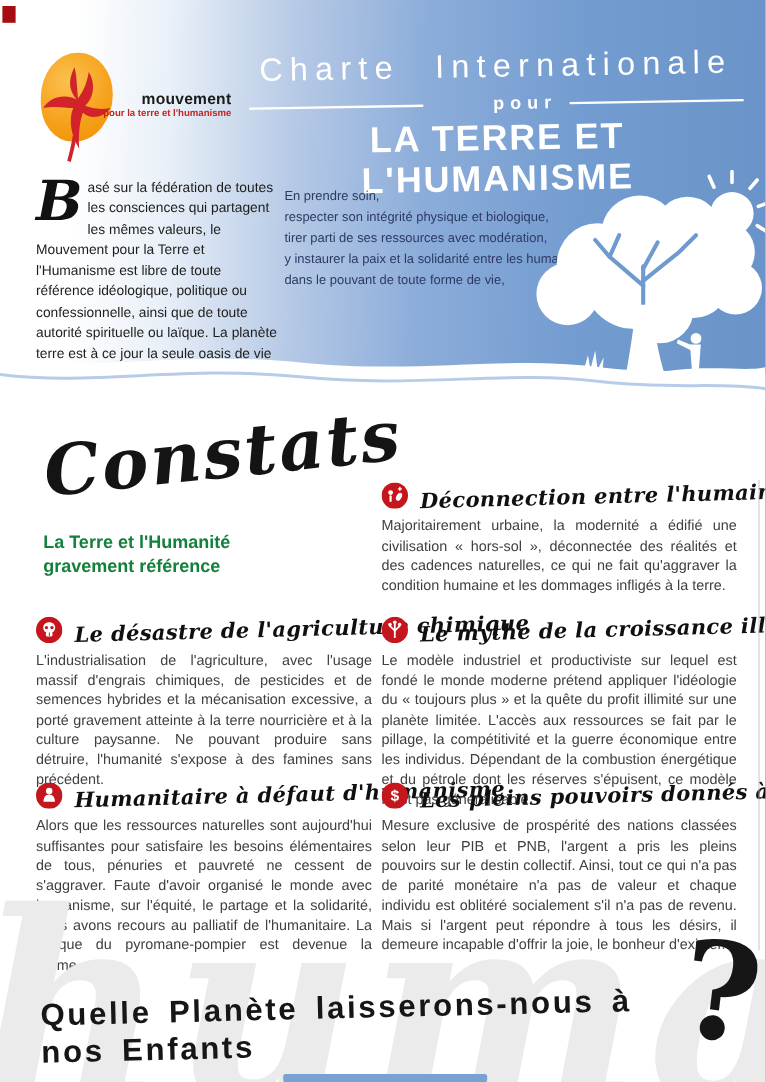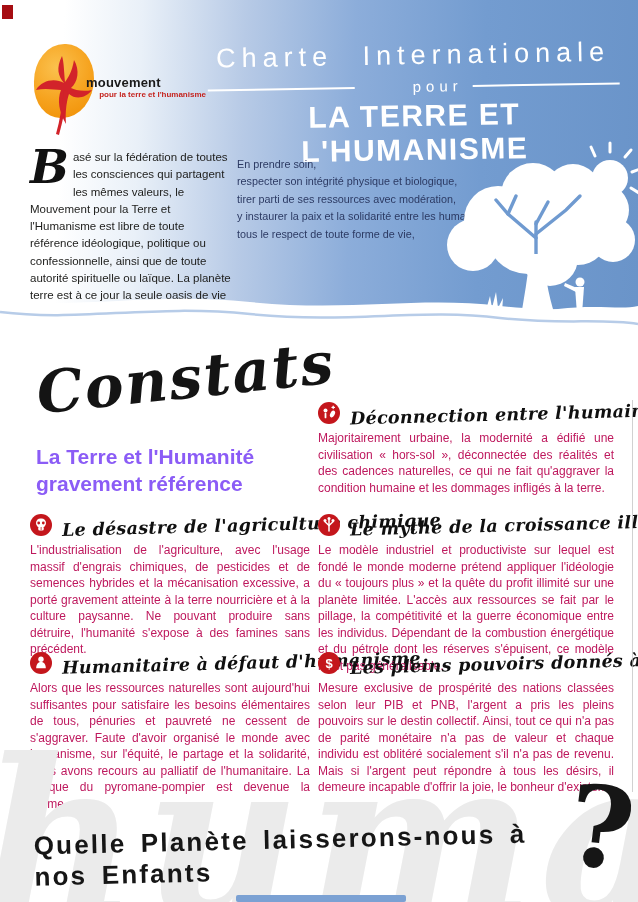--- a/index.html
+++ b/index.html
@@ -9,56 +9,56 @@
   
   .header-bg{position:absolute;left:0;top:0;width:638px;height:312px;
     background:linear-gradient(92deg,#ffffff 0%,#ffffff 10%,#e9f0f8 22%,#b7cae6 38%,#8cadda 55%,#739cd0 75%,#6a94c9 100%);}
   .corner-mark{position:absolute;left:2px;top:5px;width:11px;height:14px;background:#a60d12;}
 
   .logo{position:absolute;left:28px;top:44px;width:175px;height:85px;}
   .logo-blob{position:absolute;left:6px;top:0;width:60px;height:74px;border-radius:52% 48% 55% 45%;
     background:radial-gradient(circle at 38% 32%,#fbc14e 0%,#f6a21d 55%,#ef8c00 100%);}
   .logo-bird{position:absolute;left:0px;top:6px;width:74px;height:88px;}
   .logo-text{position:absolute;left:58px;top:32px;width:120px;line-height:1.05;}
-  .logo-name{font-size:13px;font-weight:bold;color:#1a1a1a;letter-spacing:.2px;}
-  .logo-tagline{font-size:8px;font-weight:bold;color:#c5241f;margin-top:1px;text-align:right;}
+  .logo-name{font-size:13px;font-weight:bold;color:#1a1a1a;letter-spacing:.2px;margin-left:32px;}
+  .logo-tagline{font-size:8px;font-weight:bold;color:#c5241f;margin-top:1px;}
 
   .title-block{position:absolute;left:198px;top:40px;width:432px;text-align:center;color:#ffffff;
     transform:rotate(-1deg);}
   .title-script{font-size:27px;letter-spacing:6px;word-spacing:16px;font-weight:400;}
   .pour-row{display:flex;align-items:center;justify-content:center;margin:7px 0 4px 0;}
   .pour-row .rule{flex:1;height:2px;background:#ffffff;margin:0 10px;}
-  .pour-label{font-size:15px;letter-spacing:5px;font-weight:400;margin-left:48px;}
+  .pour-label{font-size:15px;letter-spacing:5px;font-weight:700;margin-left:48px;}
   .title-caps{font-size:30px;font-weight:bold;letter-spacing:1.5px;}
 
   .intro-left{position:absolute;left:30px;top:149px;width:202px;font-size:11.5px;line-height:1.5;
     color:#1d1d1b;}
   .dropcap{float:left;font-family:"DejaVu Serif",serif;font-style:italic;font-weight:bold;
     font-size:46px;line-height:.75;margin:1px 4px 0 0;color:#111;}
   .intro-right{position:absolute;left:237px;top:156px;width:215px;font-size:10.8px;line-height:1.62;
     color:#2c3a63;}
   .intro-right div{white-space:nowrap;}
 
   .wave{position:absolute;left:0;top:264px;width:638px;height:76px;}
   .tree{position:absolute;left:428px;top:140px;width:210px;height:192px;}
 
   
   .constats-script{position:absolute;left:36px;top:344px;font-family:"DejaVu Serif",serif;
     font-style:italic;font-weight:600;font-size:58px;color:#141414;transform:rotate(-6deg);
     letter-spacing:2px;}
-  .subheading{position:absolute;left:36px;top:443px;font-size:21px;font-weight:bold;color:#8b5cf6;
+  .subheading{position:absolute;left:36px;top:443px;font-size:15px;font-weight:bold;color:#15803d;
     line-height:1.3;}
 
   
   .section{position:absolute;}
   .sec-title-row{display:flex;align-items:center;margin-bottom:6px;}
   .sec-icon{width:22px;height:22px;flex:0 0 22px;margin-right:10px;}
   .sec-title{font-family:"DejaVu Serif",serif;font-style:italic;font-weight:600;font-size:17.5px;
     color:#101010;transform:rotate(-1.5deg);white-space:nowrap;letter-spacing:.3px;}
-  .sec-body{font-size:12px;line-height:1.38;color:#be185d;text-align:justify;}
+  .sec-body{font-size:12px;line-height:1.38;color:#404040;text-align:justify;}
   .sec-s1{left:30px;top:514px;width:280px;}
   .sec-s2{left:30px;top:652px;width:280px;}
   .sec-s3{left:318px;top:402px;width:296px;}
   .sec-s4{left:318px;top:514px;width:296px;}
   .sec-s5{left:318px;top:652px;width:296px;}
 
   .scan-line{position:absolute;left:632px;top:400px;width:1px;height:392px;background:#bdbdbd;opacity:.7;}
 
   
   .watermark{position:absolute;left:-18px;top:712px;width:720px;font-family:"DejaVu Serif",serif;
@@ -104,21 +104,21 @@
   </div>
 
   <div class="intro-left">
     <span class="dropcap">B</span><span>asé sur la fédération de toutes les consciences qui partagent les mêmes valeurs, le Mouvement pour la Terre et l'Humanisme est libre de toute référence idéologique, politique ou confessionnelle, ainsi que de toute autorité spirituelle ou laïque. La planète terre est à ce jour la seule oasis de vie que nous connaissons au sein d'un immense désert sidéral.</span>
   </div>
   <div class="intro-right">
     <div>En prendre soin,</div>
     <div>respecter son intégrité physique et biologique,</div>
     <div>tirer parti de ses ressources avec modération,</div>
     <div>y instaurer la paix et la solidarité entre les humains,</div>
-    <div>tous le respect de toute forme de vie,</div>
+    <div>dans le pouvant de toute forme de vie,</div>
   </div>
 
   <svg class="tree" viewBox="0 0 210 192">
 
     <g stroke="#ffffff" stroke-width="3" stroke-linecap="round">
       <line x1="167" y1="16" x2="163" y2="7"></line>
       <line x1="182" y1="12" x2="182" y2="3"></line>
       <line x1="197" y1="17" x2="203" y2="10"></line>
       <line x1="204" y1="32" x2="212" y2="29"></line>
       <line x1="203" y1="48" x2="211" y2="53"></line>

